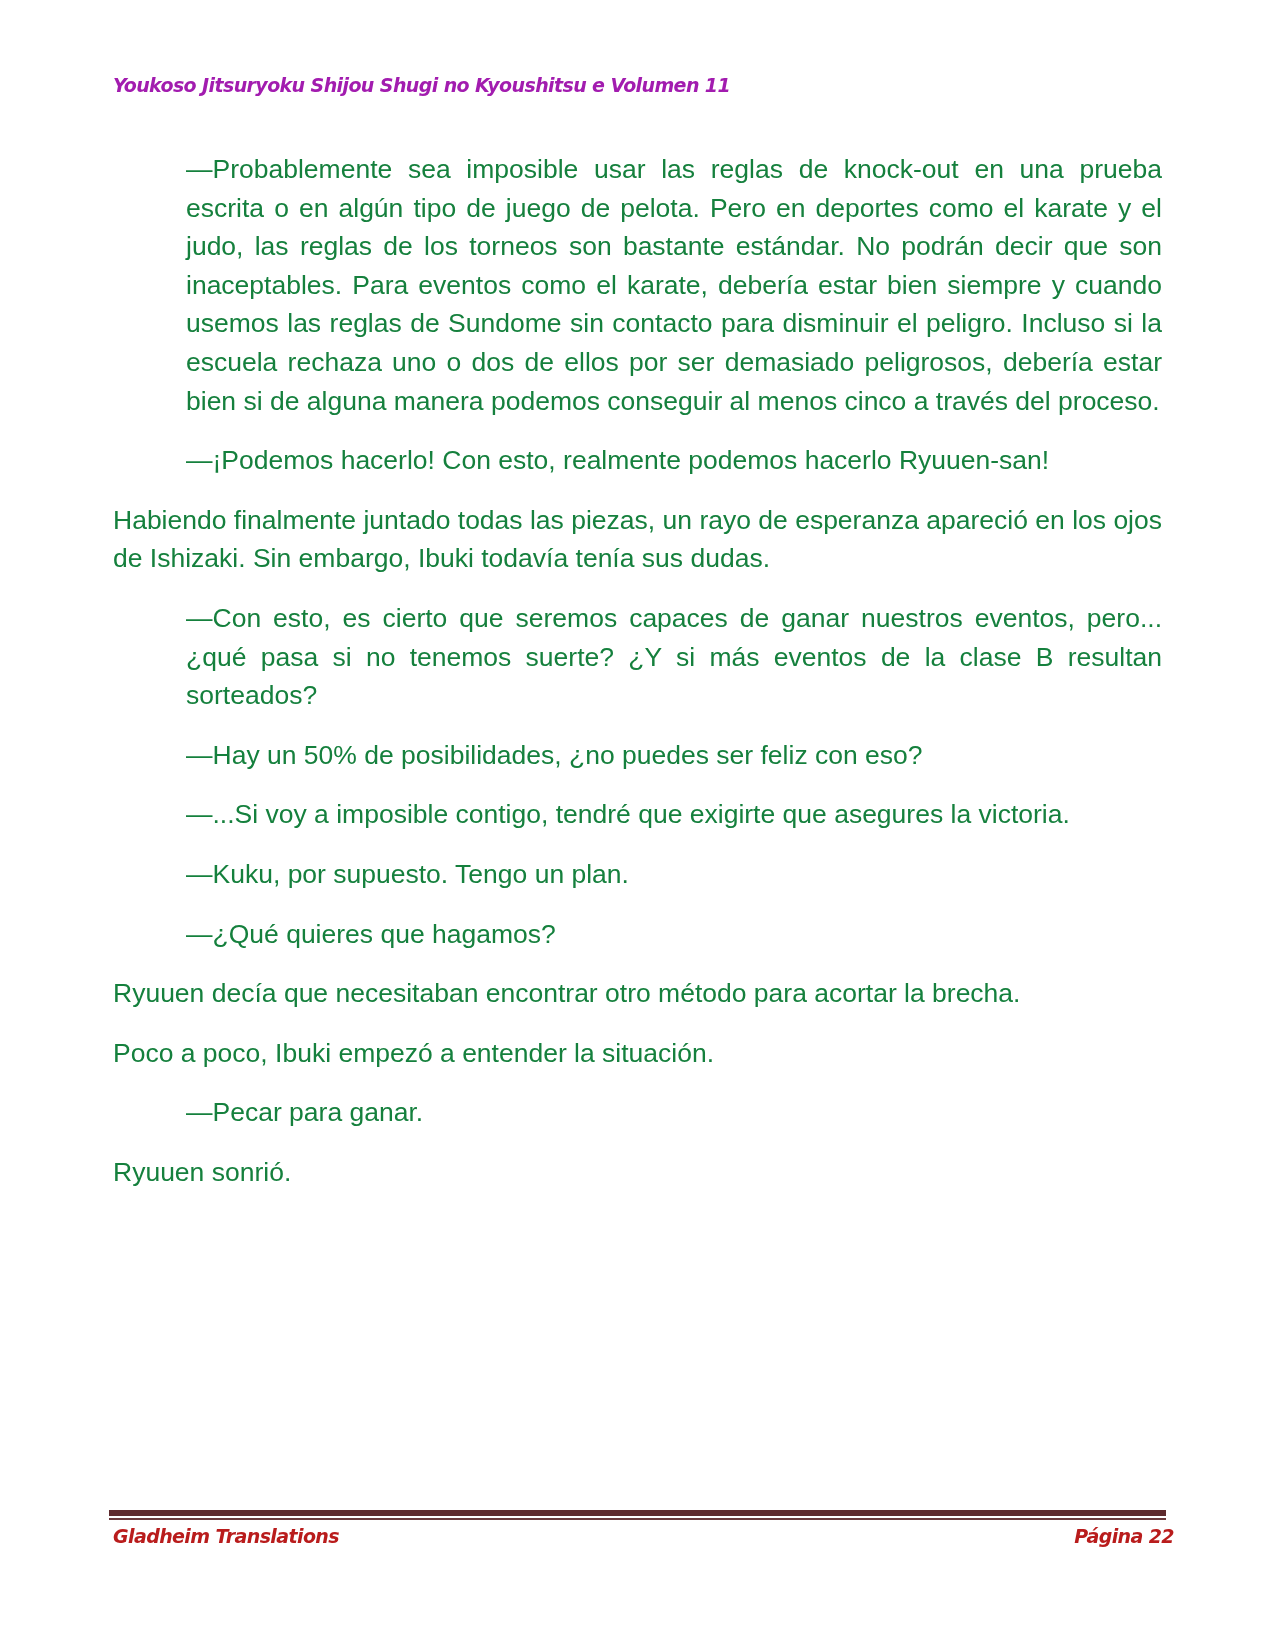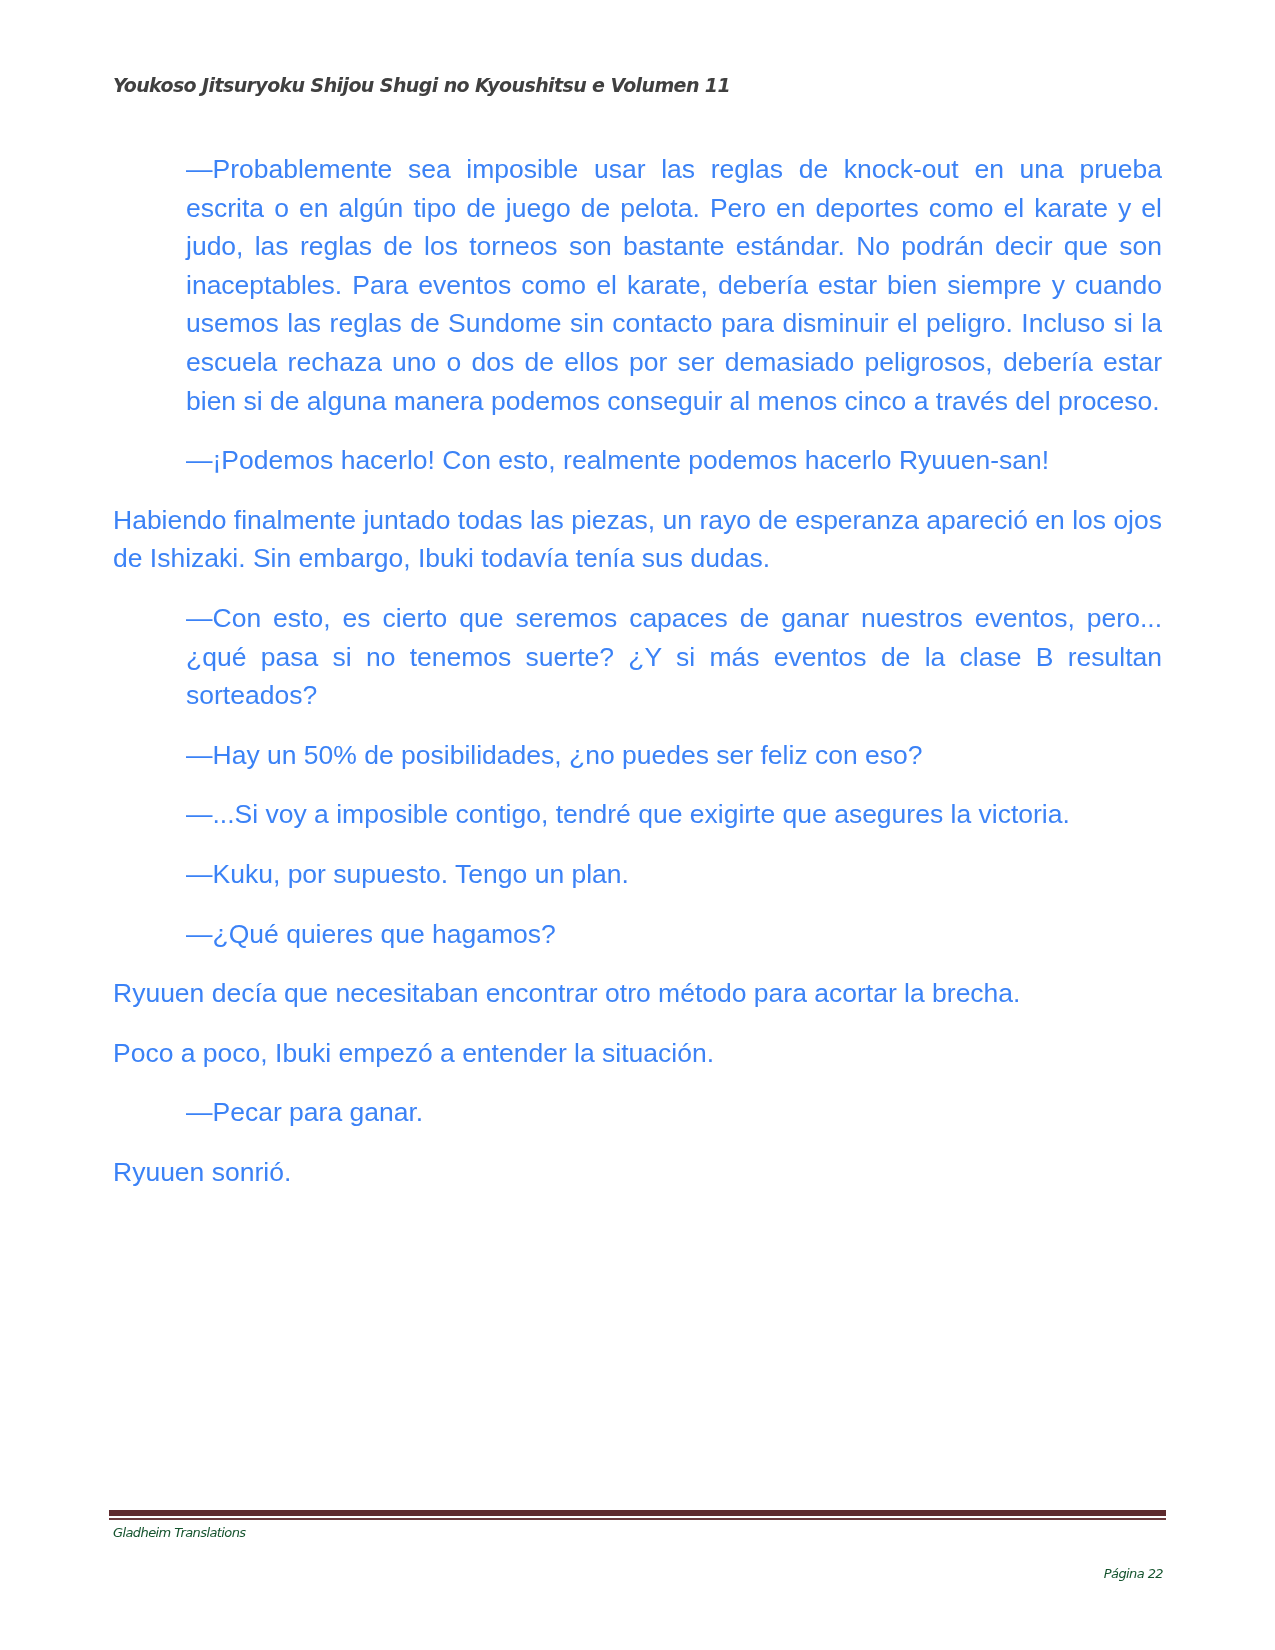--- a/index.html
+++ b/index.html
@@ -1,41 +1,41 @@
 <!DOCTYPE html>
 <html><head>
 <meta charset="utf-8">
 <style>
   html, body { margin:0; padding:0; background:#ffffff; }
   body { width:1275px; height:1650px; position:relative; overflow:hidden; }
   .header {
     position:absolute; left:113px; top:74px;
     font-family:"DejaVu Sans", sans-serif; font-weight:bold; font-style:italic;
-    font-size:19px; color:#404040; letter-spacing:-0.6px;
+    font-size:19px; color:#a21caf; letter-spacing:-0.6px;
   }
   .body-text {
     position:absolute; left:113px; top:150px; width:1049px;
-    font-family:"Liberation Sans", sans-serif; font-size:26.5px; color:#3b82f6;
+    font-family:"Liberation Sans", sans-serif; font-size:26.5px; color:#15803d;
     line-height:38.6px;
   }
   .p { margin:0 0 21px 0; text-align:justify; }
   .p.dialog { padding-left:73px; }
   .footer-rule-thick {
     position:absolute; left:109px; top:1510px; width:1057px; height:6px; background:#5e2a2d;
   }
   .footer-rule-thin {
     position:absolute; left:109px; top:1518px; width:1057px; height:2px; background:#6a3a3c;
   }
   .footer-left, .footer-right {
     position:absolute; top:1525px;
-    font-family:"DejaVu Sans", sans-serif; font-weight:normal; font-style:italic;
-    font-size:13px; color:#14532d; letter-spacing:-0.6px;
+    font-family:"DejaVu Sans", sans-serif; font-weight:bold; font-style:italic;
+    font-size:19px; color:#b91c1c; letter-spacing:-0.6px;
   }
   .footer-left { left:113px; }
-  .footer-right { right:112px;margin-top:41px; }
+  .footer-right { right:101px; }
 </style>
 </head>
 <body>
 
 <div class="header">Youkoso Jitsuryoku Shijou Shugi no Kyoushitsu e Volumen 11</div>
 
 <div class="body-text">
   <p class="p dialog">—Probablemente sea imposible usar las reglas de knock-out en una prueba escrita o en algún tipo de juego de pelota. Pero en deportes como el karate y el judo, las reglas de los torneos son bastante estándar. No podrán decir que son inaceptables. Para eventos como el karate, debería estar bien siempre y cuando usemos las reglas de Sundome sin contacto para disminuir el peligro. Incluso si la escuela rechaza uno o dos de ellos por ser demasiado peligrosos, debería estar bien si de alguna manera podemos conseguir al menos cinco a través del proceso.</p>
   <p class="p dialog">—¡Podemos hacerlo! Con esto, realmente podemos hacerlo Ryuuen-san!</p>
   <p class="p narration">Habiendo finalmente juntado todas las piezas, un rayo de esperanza apareció en los ojos de Ishizaki. Sin embargo, Ibuki todavía tenía sus dudas.</p>

